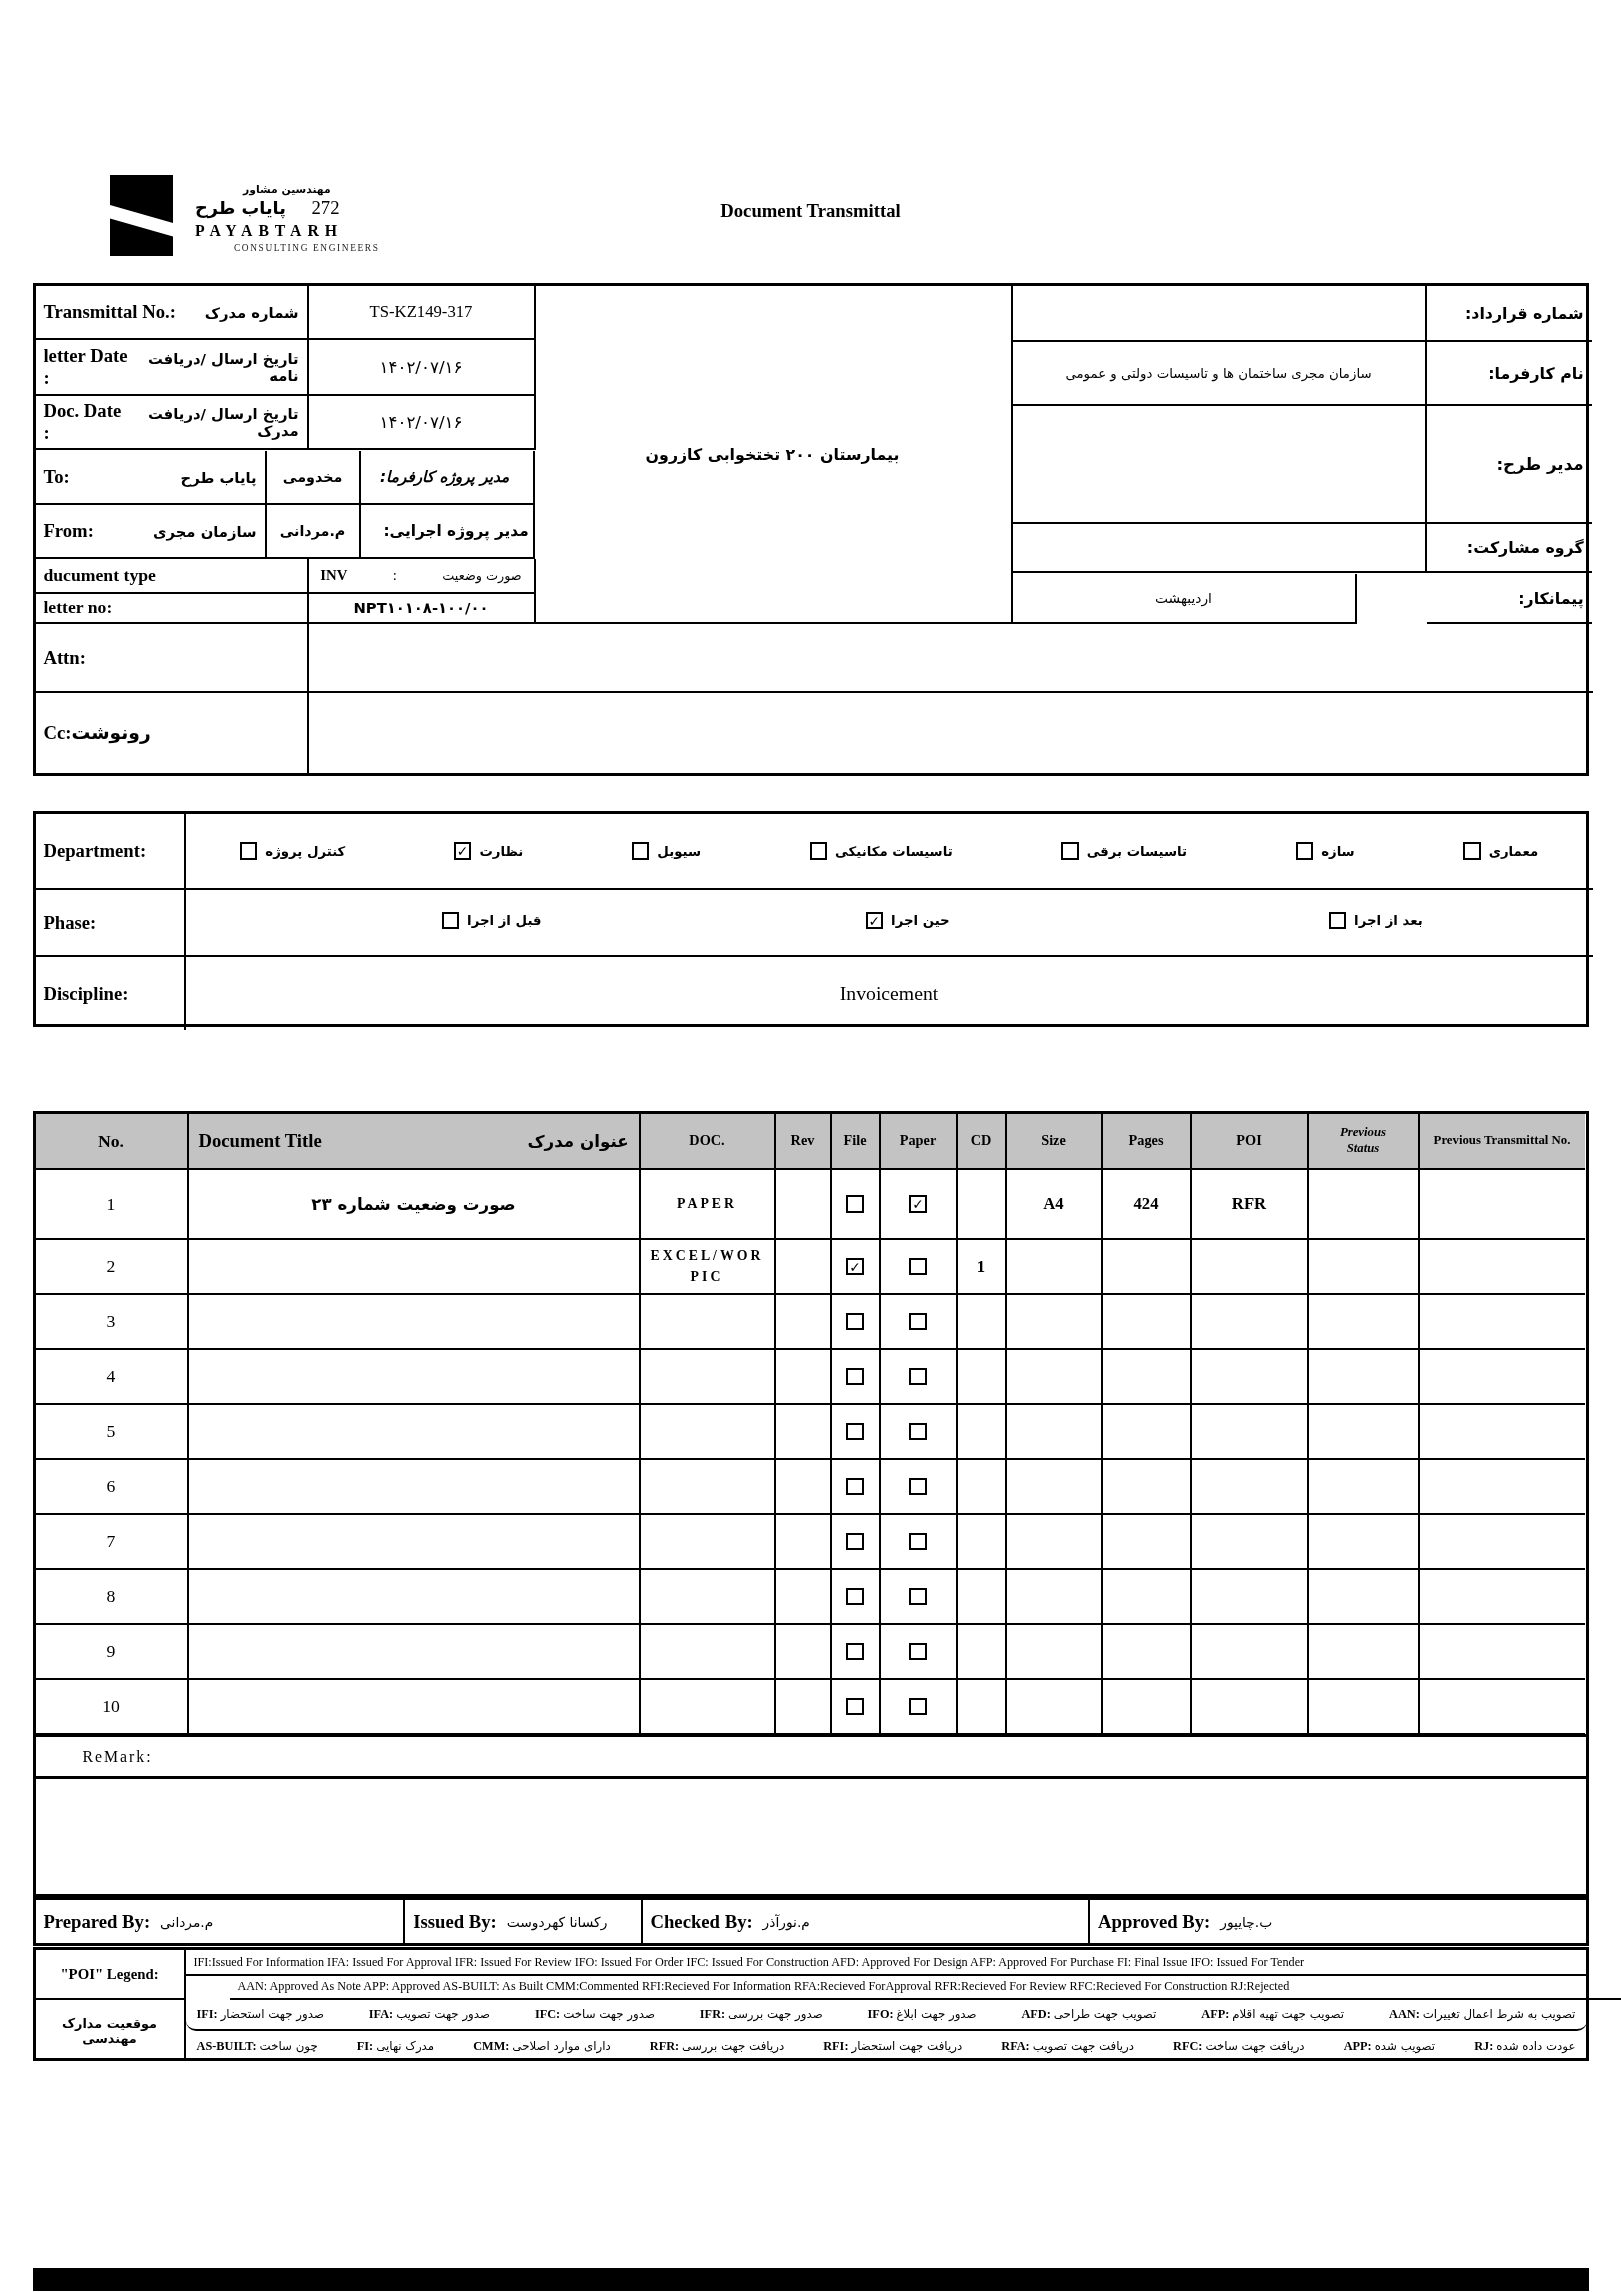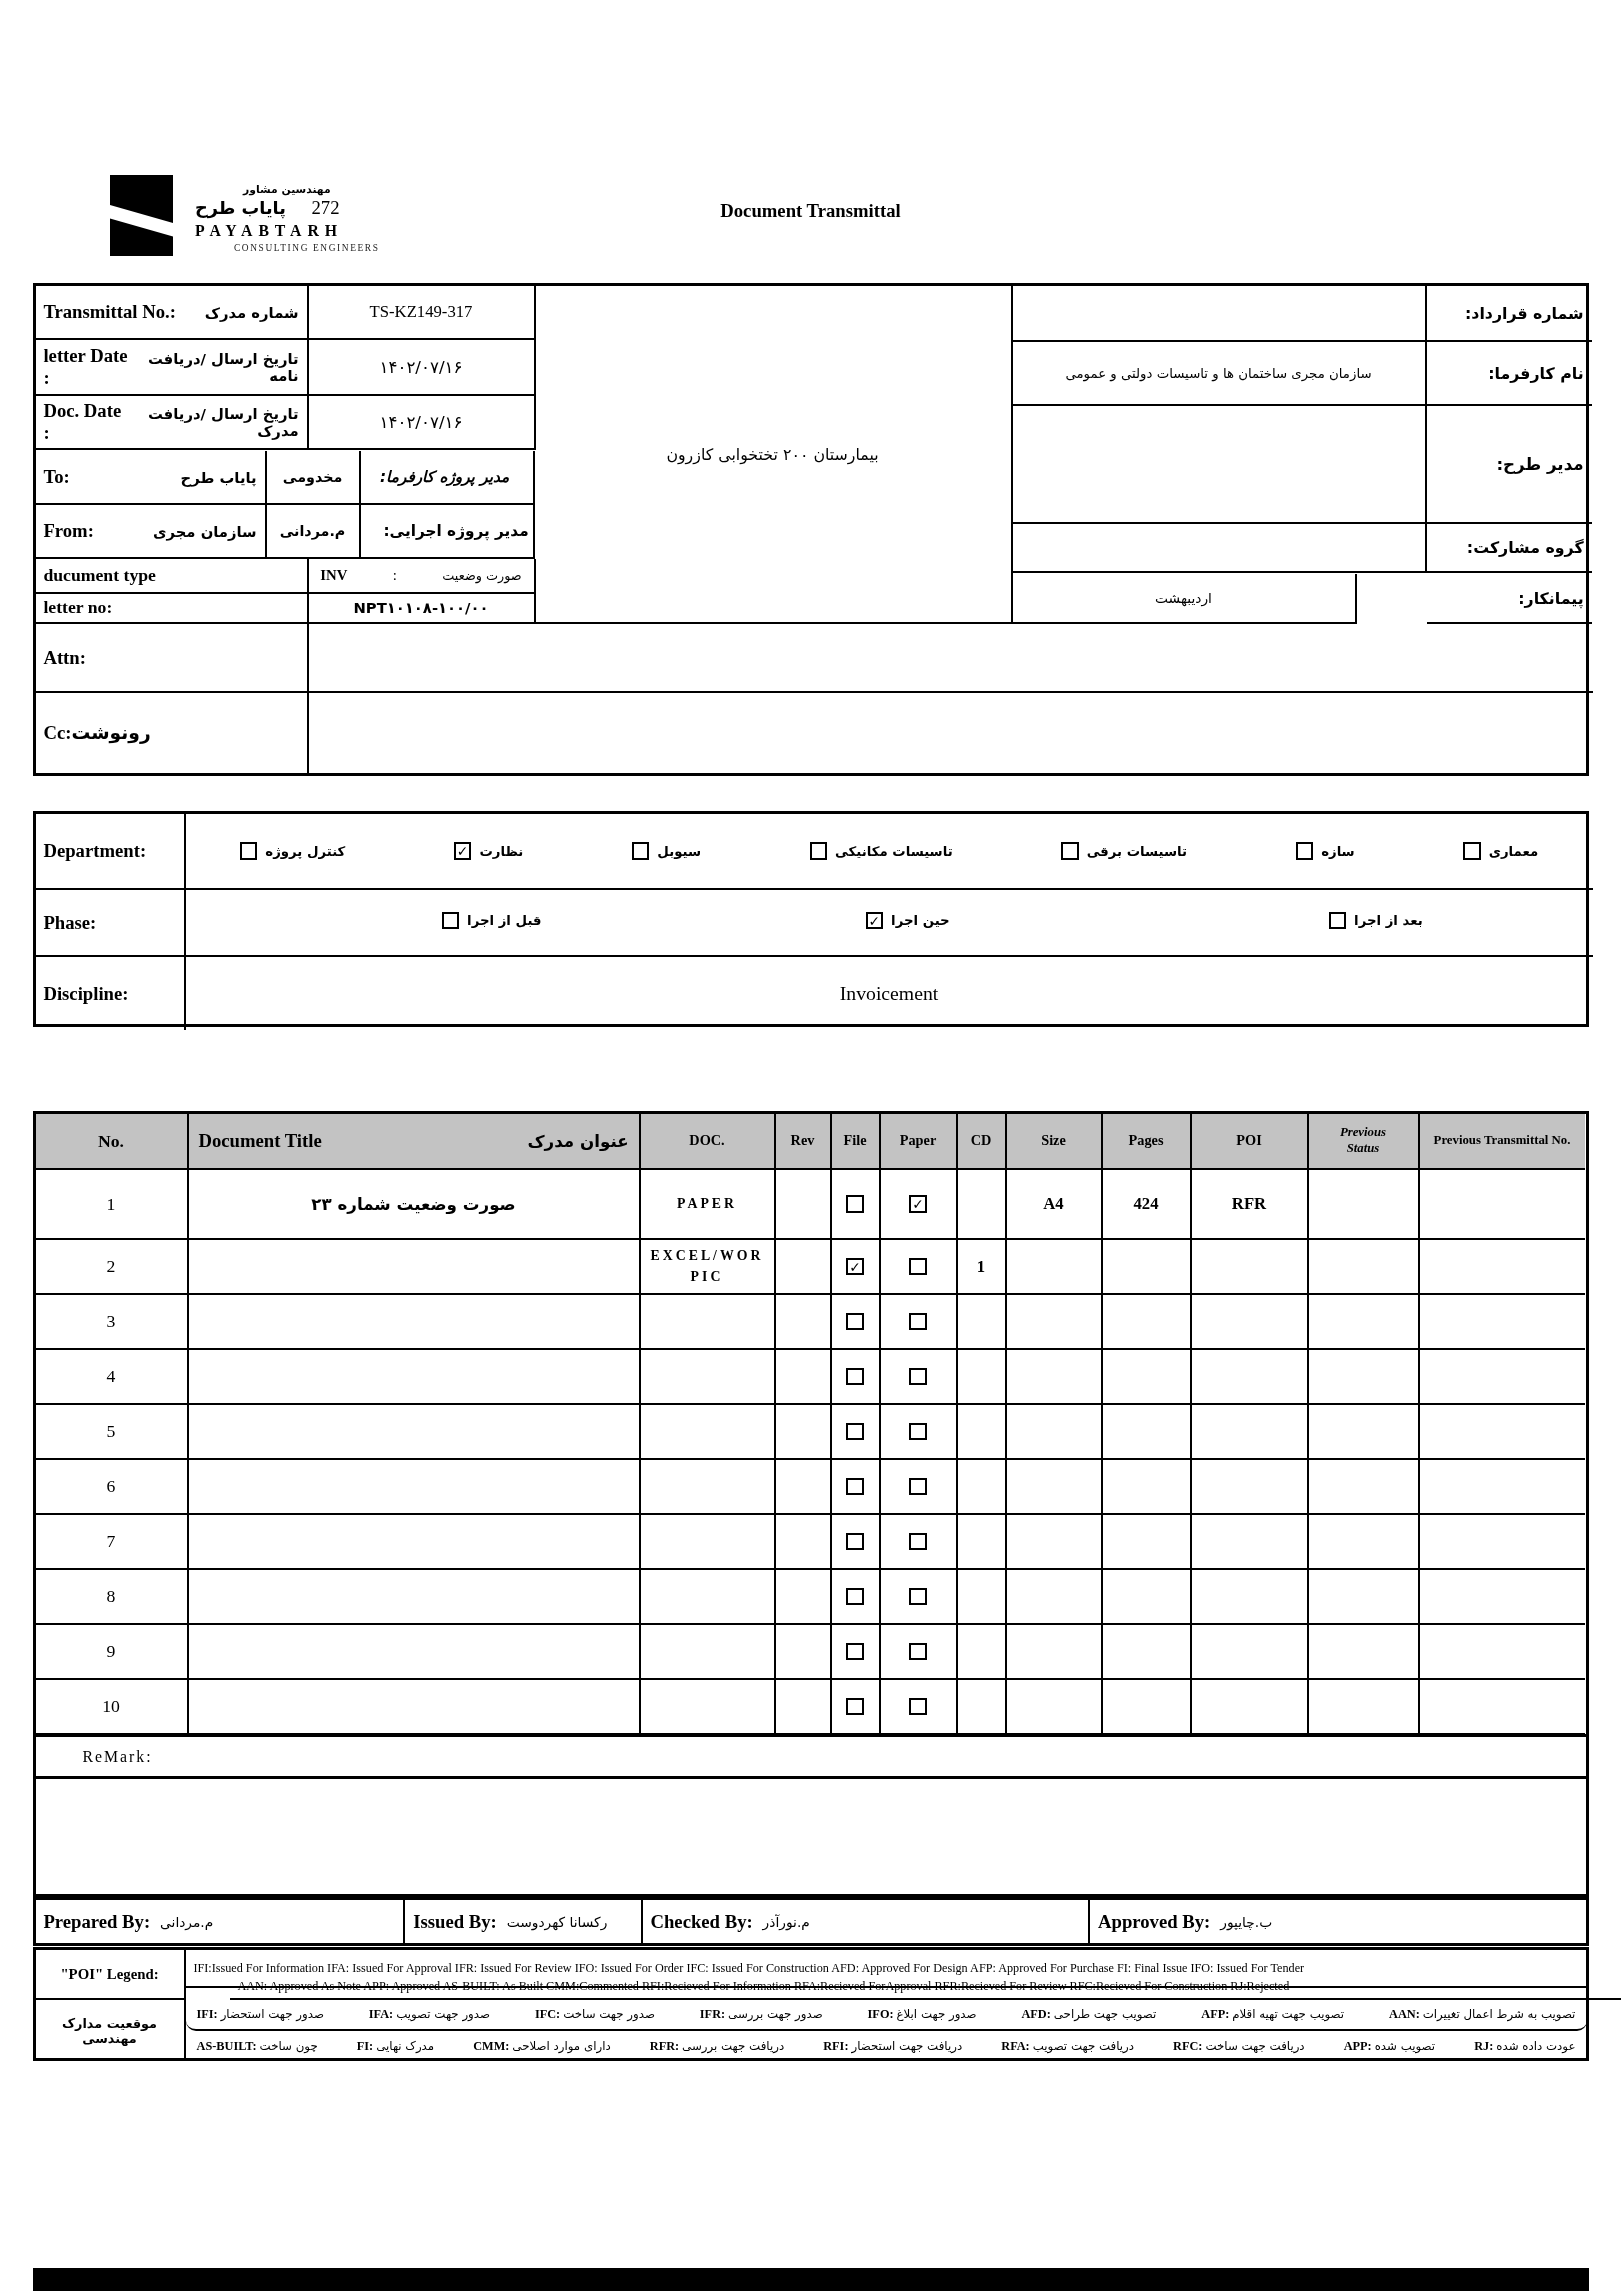--- a/index.html
+++ b/index.html
@@ -165,21 +165,21 @@
     </div>
 
     <div class="cell noB" style="left:0;top:407px;width:273px;height:80px;">
       <span class="lblEN" dir="ltr"><span>Cc:</span><span class="fa">رونوشت</span></span>
     </div>
     <div class="cell noR noB" style="left:273px;top:407px;width:1284px;height:80px;">
       <span></span>
     </div>
 
     <div class="cell ctr" style="left:499px;top:0;width:478px;height:338px;">
-      <span class="fa rtl" style="font-size:15.8px;font-weight:normal;">بیمارستان ۲۰۰ تختخوابی کازرون</span>
+      <span class="fa rtl" style="font-size:15.8px;font-weight:bold;">بیمارستان ۲۰۰ تختخوابی کازرون</span>
     </div>
 
     <div class="cell ctr" style="left:977px;top:0;width:414px;height:56px;">
       <span class="fa rtl" style="font-size:13.8px;"></span>
     </div>
     <div class="cell noR" style="left:1391px;top:0;width:165px;height:56px;justify-content:flex-start;direction:rtl;padding-right:7.9px;">
       <span class="fa rtl" style="font-size:15.8px;font-weight:bold;">شماره قرارداد:</span>
     </div>
     <div class="cell ctr" style="left:977px;top:56px;width:414px;height:64px;">
       <span class="fa rtl" style="font-size:13.3px;">سازمان مجری ساختمان ها و تاسیسات دولتی و عمومی</span>
@@ -464,21 +464,21 @@
     </div>
     <div class="sigc" style="width:497px;">
       <span class="sig-label">Approved By:</span>
       <span class="sig-name fa rtl">ب.چایپور</span>
     </div>
   </div>
 
   <div id="legend">
     <div class="lg-lab" style="top:0;height:50px;font-size:14.8px;font-weight:bold;">"POI" Legend:</div>
     <div class="lg-lab fa rtl" style="top:50px;height:61px;font-size:12.8px;border-bottom:none;">موقعیت مدارک مهندسی</div>
-    <div class="lg-row lg-en" style="top:0;height:38px;">IFI:Issued For Information  IFA: Issued For Approval  IFR: Issued For Review   IFO: Issued For Order  IFC: Issued For Construction AFD: Approved For Design AFP: Approved For Purchase  FI: Final Issue  IFO: Issued For Tender</div>
+    <div class="lg-row lg-en" style="top:0;height:26px;">IFI:Issued For Information  IFA: Issued For Approval  IFR: Issued For Review   IFO: Issued For Order  IFC: Issued For Construction AFD: Approved For Design AFP: Approved For Purchase  FI: Final Issue  IFO: Issued For Tender</div>
     <div class="lg-row lg-en" style="top:24.6px;height:25.6px;margin-left:44px;">AAN: Approved As Note  APP: Approved  AS-BUILT: As Built CMM:Commented  RFI:Recieved For Information   RFA:Recieved ForApproval  RFR:Recieved For Review  RFC:Recieved For Construction  RJ:Rejected</div>
     <div class="lg-row lg-fa" id="legend-fa-1" style="top:50px;height:30.5px;">
         <span class="lseg" dir="ltr"><span class="lcode">IFI:</span> <span class="fa ldesc">صدور جهت استحضار</span></span>
         <span class="lseg" dir="ltr"><span class="lcode">IFA:</span> <span class="fa ldesc">صدور جهت تصویب</span></span>
         <span class="lseg" dir="ltr"><span class="lcode">IFC:</span> <span class="fa ldesc">صدور جهت ساخت</span></span>
         <span class="lseg" dir="ltr"><span class="lcode">IFR:</span> <span class="fa ldesc">صدور جهت بررسی</span></span>
         <span class="lseg" dir="ltr"><span class="lcode">IFO:</span> <span class="fa ldesc">صدور جهت ابلاغ</span></span>
         <span class="lseg" dir="ltr"><span class="lcode">AFD:</span> <span class="fa ldesc">تصویب جهت طراحی</span></span>
         <span class="lseg" dir="ltr"><span class="lcode">AFP:</span> <span class="fa ldesc">تصویب جهت تهیه اقلام</span></span>
         <span class="lseg" dir="ltr"><span class="lcode">AAN:</span> <span class="fa ldesc">تصویب به شرط اعمال تغییرات</span></span>

